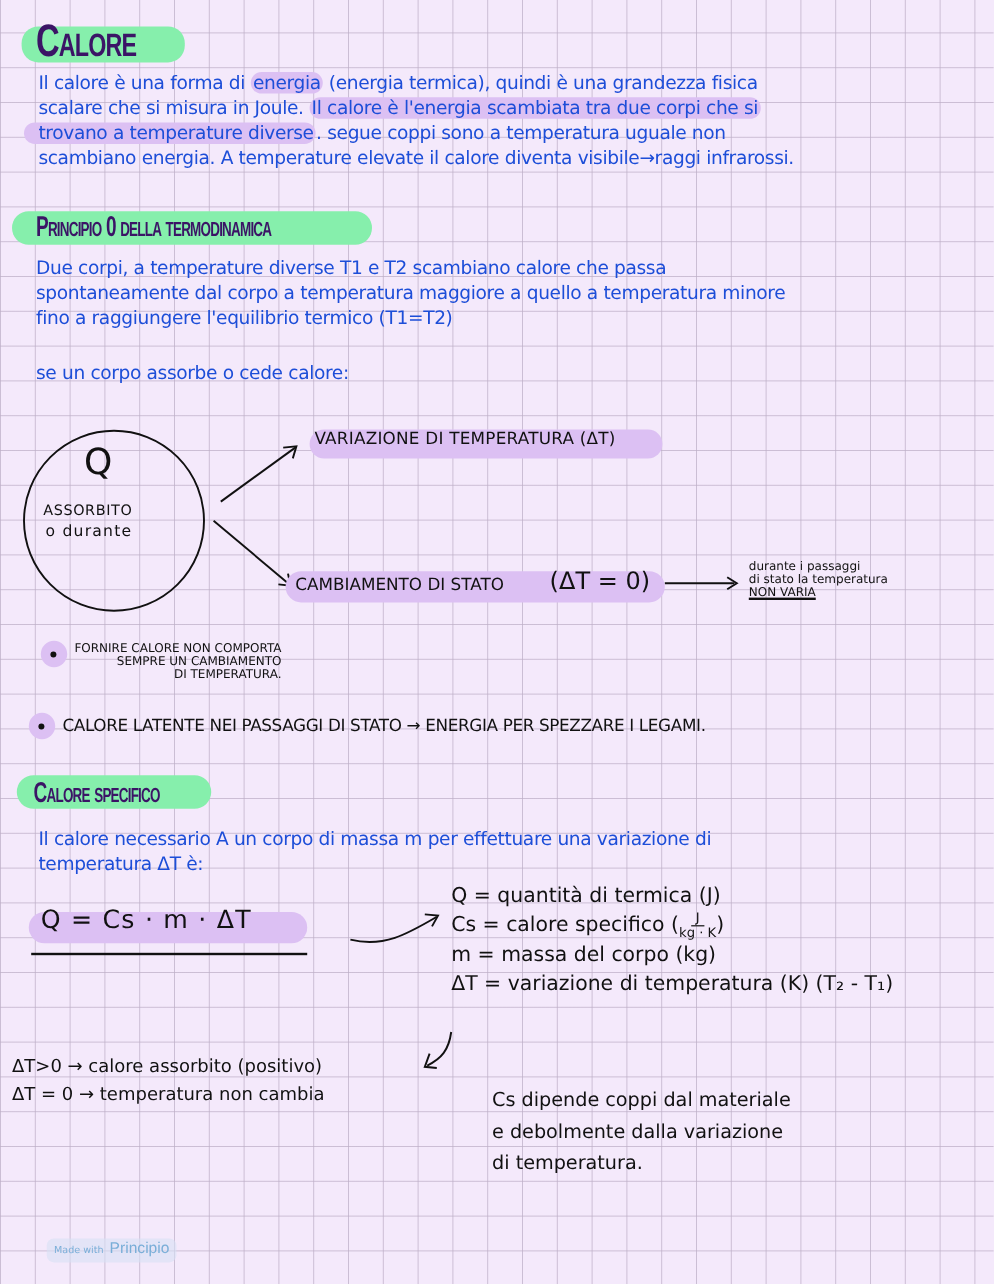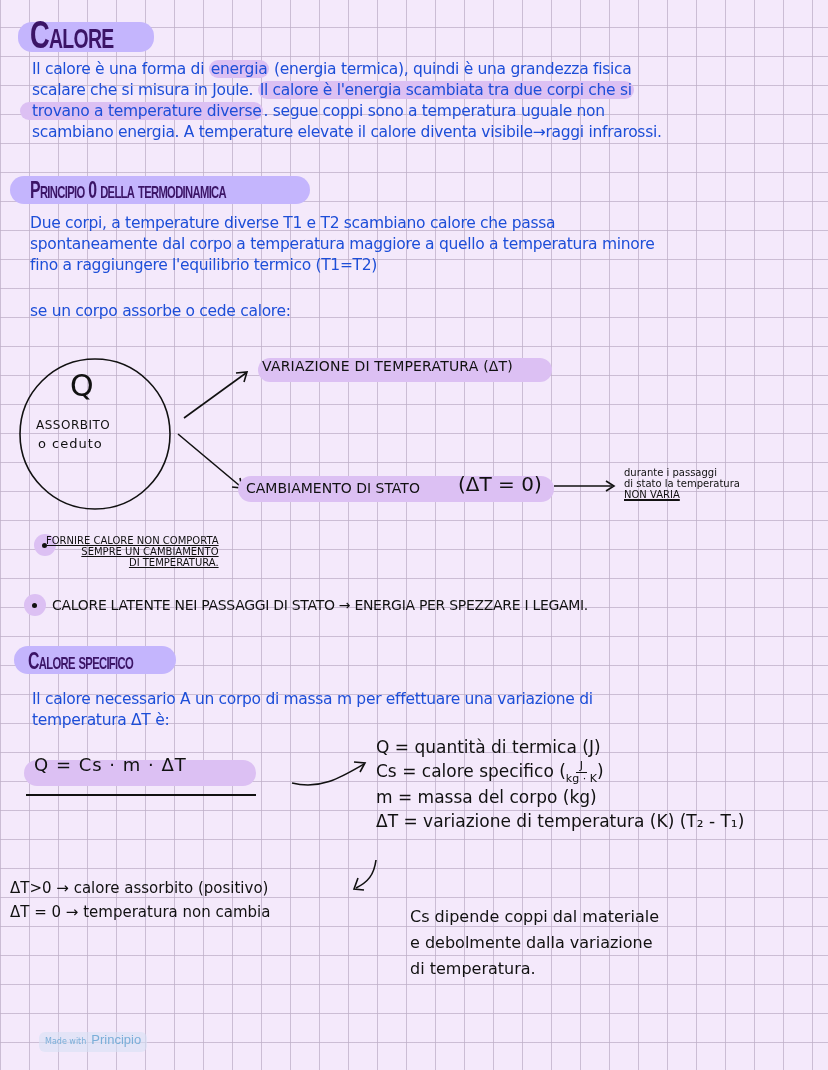--- a/index.html
+++ b/index.html
@@ -8,21 +8,21 @@
     background-color: #f4e9fb;
     background-image:
       linear-gradient(to right, rgba(190,175,200,0.75) 1px, transparent 1px),
       linear-gradient(to bottom, rgba(190,175,200,0.75) 1px, transparent 1px);
     background-size: 29px 29px;
     background-position: 0px -2px;
     font-family: "DejaVu Sans", sans-serif;
     color: #111;
   }
   .abs { position: absolute; }
-  .hl { background: #c4b5fd; border-radius: 14px; }
+  .hl { background: #86efac; border-radius: 14px; }
   .title {
     font-family: "Liberation Sans", sans-serif; font-weight: bold;
     color: #3b1466; letter-spacing: -1px;
   }
   .t1 { left: 18px; top: 22px; height: 30px; width: 136px; }
   .t1 .tx { position:absolute; left: 12px; top: -8px; font-size: 38px; transform: scaleX(0.72); transform-origin: left top; font-variant: small-caps; }
   .t2 { left: 10px; top: 176px; height: 28px; width: 300px; }
   .t2 .tx { position:absolute; left: 20px; top: 0px; font-size: 24px; transform: scaleX(0.66); transform-origin: left top; font-variant: small-caps; white-space: nowrap;}
   .t3 { left: 14px; top: 646px; height: 28px; width: 162px; }
   .t3 .tx { position:absolute; left: 14px; top: 1px; font-size: 24px; transform: scaleX(0.66); transform-origin: left top; font-variant: small-caps; white-space: nowrap;}
@@ -76,56 +76,56 @@
   <line x1="184" y1="78" x2="246" y2="33" stroke="#111" stroke-width="1.6"></line>
   <polyline points="236,33 247,32 244,42" fill="none" stroke="#111" stroke-width="1.6"></polyline>
   <line x1="178" y1="94" x2="240" y2="146" stroke="#111" stroke-width="1.6"></line>
   <polyline points="232,147 242,148 240,138" fill="none" stroke="#111" stroke-width="1.6"></polyline>
   <line x1="554" y1="146" x2="612" y2="146" stroke="#111" stroke-width="1.6"></line>
   <polyline points="606,141 614,146 606,151" fill="none" stroke="#111" stroke-width="1.6"></polyline>
 </svg>
 
 <div class="abs hand" style="left:70px; top:368px; font-size:30px;">Q</div>
 <div class="abs hand caps" style="left:36px; top:418px; font-size:12px; letter-spacing:0.5px;">assorbito</div>
-<div class="abs hand" style="left:38px; top:436px; font-size:13px; letter-spacing:1px;">o ceduto</div>
+<div class="abs hand" style="left:38px; top:436px; font-size:13px; letter-spacing:1px;">o durante</div>
 
 <div class="abs pill" style="left:258px; top:358px; width:294px; height:24px;"></div>
 <div class="abs hand caps" style="left:262px; top:358px; font-size:14px; letter-spacing:0.2px;">variazione di temperatura (ΔT)</div>
 
 <div class="abs pill" style="left:238px; top:476px; width:316px; height:26px;"></div>
 <div class="abs hand caps" style="left:246px; top:480px; font-size:14px;">cambiamento di stato</div>
 <div class="abs hand" style="left:458px; top:472px; font-size:20px;">(ΔT = 0)</div>
 
 <div class="abs hand" style="left:624px; top:467px; font-size:10px; line-height:11px;">
   <div>durante i passaggi</div>
   <div>di stato la temperatura</div>
   <div style="text-decoration: underline; text-decoration-thickness:1.5px;">NON VARIA</div>
 </div>
 
 <div class="abs bullet-dot" style="left:34px; top:534px;"></div>
-<div class="abs hand caps" style="left:46px; top:535px; font-size:10px; line-height:11px;text-decoration:underline;">
+<div class="abs hand caps" style="left:62px; top:535px; font-size:10px; line-height:11px;">
   <div>fornire calore non comporta</div>
   <div>sempre un cambiamento</div>
   <div style="padding-left:2px;">di temperatura.</div>
 </div>
 
 <div class="abs bullet-dot" style="left:24px; top:594px;"></div>
 <div class="abs hand caps" style="left:52px; top:597px; font-size:14px; letter-spacing:-0.3px;">calore latente nei passaggi di stato → energia per spezzare i legami.</div>
 
 <div class="abs hl t3">
   <span class="tx title">Calore specifico</span>
 </div>
 
 <div class="abs para" style="left:32px; top:689px;">
   <div class="line">Il calore necessario A un corpo di massa m per effettuare una variazione di</div>
   <div class="line">temperatura ΔT è:</div>
 </div>
 
 <div class="abs pill" style="left:24px; top:760px; width:232px; height:26px;"></div>
-<div class="abs hand" style="left:34px; top:754px; font-size:18px; letter-spacing:1px;">Q = Cs · m · ΔT</div>
+<div class="abs hand" style="left:34px; top:754px; font-size:21px; letter-spacing:1px;">Q = Cs · m · ΔT</div>
 <div class="abs" style="left:26px; top:794px; width:230px; height:2px; background:#111;"></div>
 
 <svg class="abs" style="left:280px; top:750px;" width="110" height="150">
   <path d="M12 33 C 40 40, 60 28, 84 14" fill="none" stroke="#111" stroke-width="1.6"></path>
   <polyline points="74,12 85,13 80,22" fill="none" stroke="#111" stroke-width="1.6"></polyline>
   <path d="M96 110 C 94 125, 88 132, 76 138" fill="none" stroke="#111" stroke-width="1.6"></path>
   <polyline points="78,128 74,139 84,140" fill="none" stroke="#111" stroke-width="1.6"></polyline>
 </svg>
 
 <div class="abs hand" style="left:376px; top:735px; font-size:17px; line-height:24px;">

